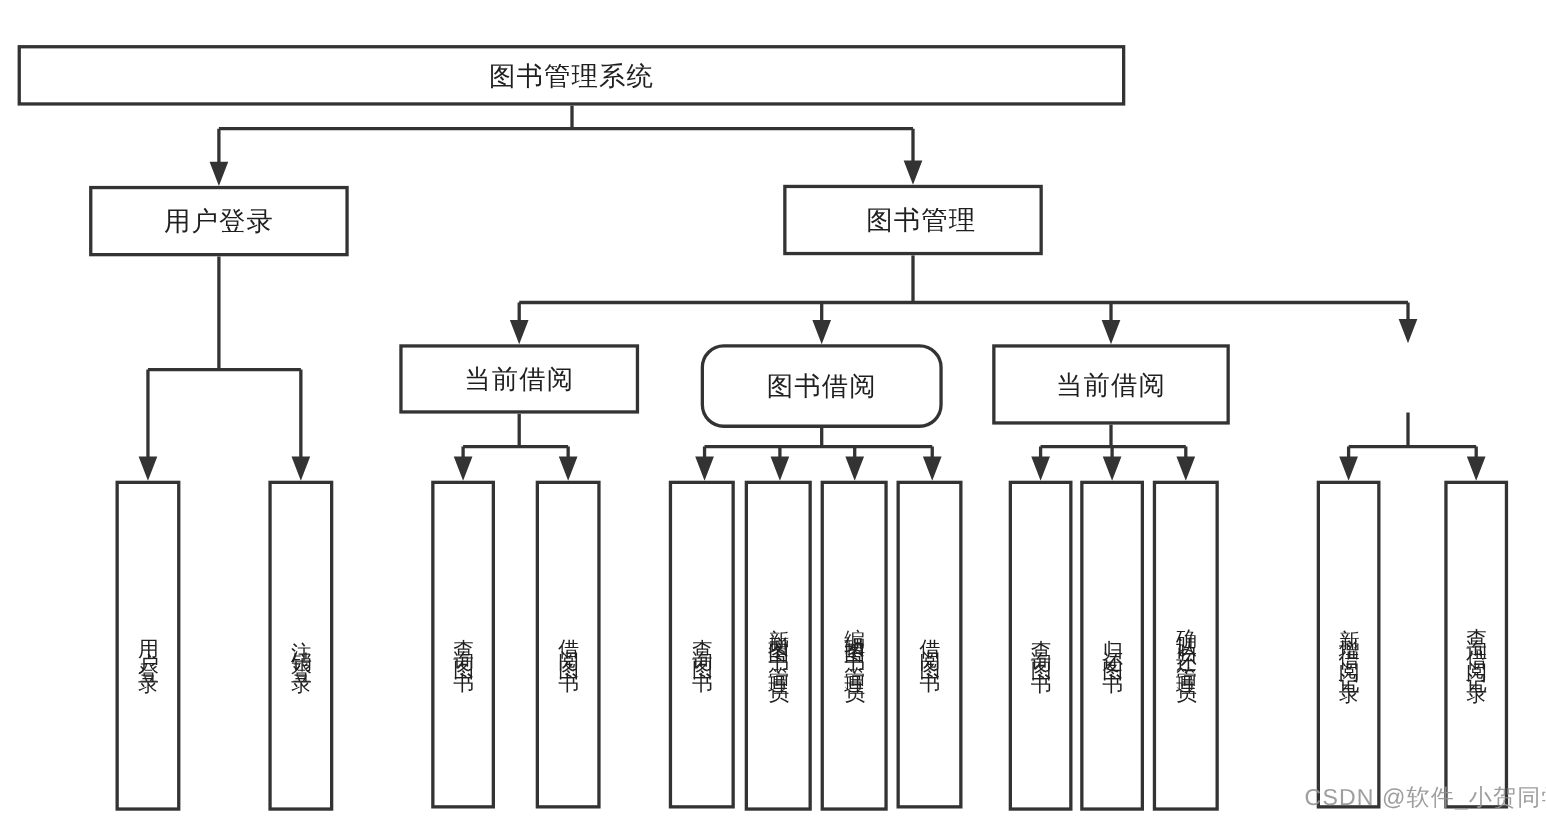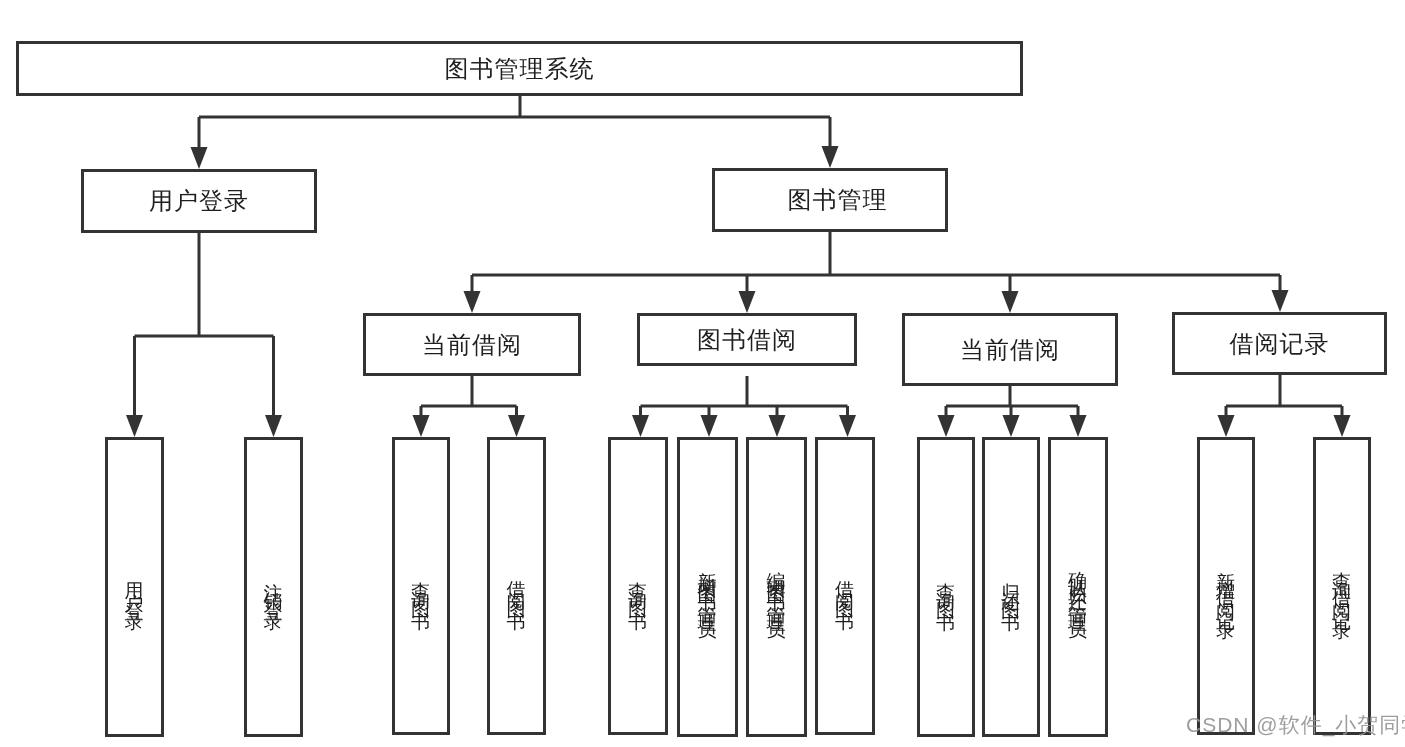--- a/index.html
+++ b/index.html
@@ -108,23 +108,22 @@
              M1226 437 l-8.5 -22 l17 0 z
              M1342 437 l-8.5 -22 l17 0 z" fill="#333333" stroke="none"></path>
   </svg>
 
   <div class="box hbox" style="left:16px; top:13px; width:1007px; height:55px;margin-top:28px;">图书管理系统</div>
 
   <div class="box hbox" style="left:81px; top:169px; width:236px; height:64px;">用户登录</div>
   <div class="box hbox" style="left:712px; top:168px; width:236px; height:64px;padding-left:15px;">图书管理</div>
 
   <div class="box hbox" style="left:363px; top:313px; width:218px; height:63px;">当前借阅</div>
-  <div class="box hbox" style="left:637px; top:313px; width:220px; height:53px;">图书借阅</div>
+  <div class="box hbox" style="left:637px; top:313px; width:220px; height:76px;border-radius:21px;">图书借阅</div>
   <div class="box hbox" style="left:902px; top:313px; width:216px; height:73px;">当前借阅</div>
-  <div class="box hbox" style="left:1172px; top:312px; width:215px; height:63px;">借阅记录</div>
 
   <div class="box vbox" style="left:105px; top:437px; width:59px; height:300px;">用户登录</div>
   <div class="box vbox" style="left:244px; top:437px; width:59px; height:300px;">注销登录</div>
 
   <div class="box vbox" style="left:392px; top:437px; width:58px; height:298px;">查询图书</div>
   <div class="box vbox" style="left:487px; top:437px; width:59px; height:298px;">借阅图书</div>
 
   <div class="box vbox" style="left:608px; top:437px; width:60px; height:298px;">查询图书</div>
   <div class="box vbox long" style="left:677px; top:437px; width:61px; height:300px;">新增图书（管理员）</div>
   <div class="box vbox long" style="left:746px; top:437px; width:61px; height:300px;">编辑图书（管理员）</div>

